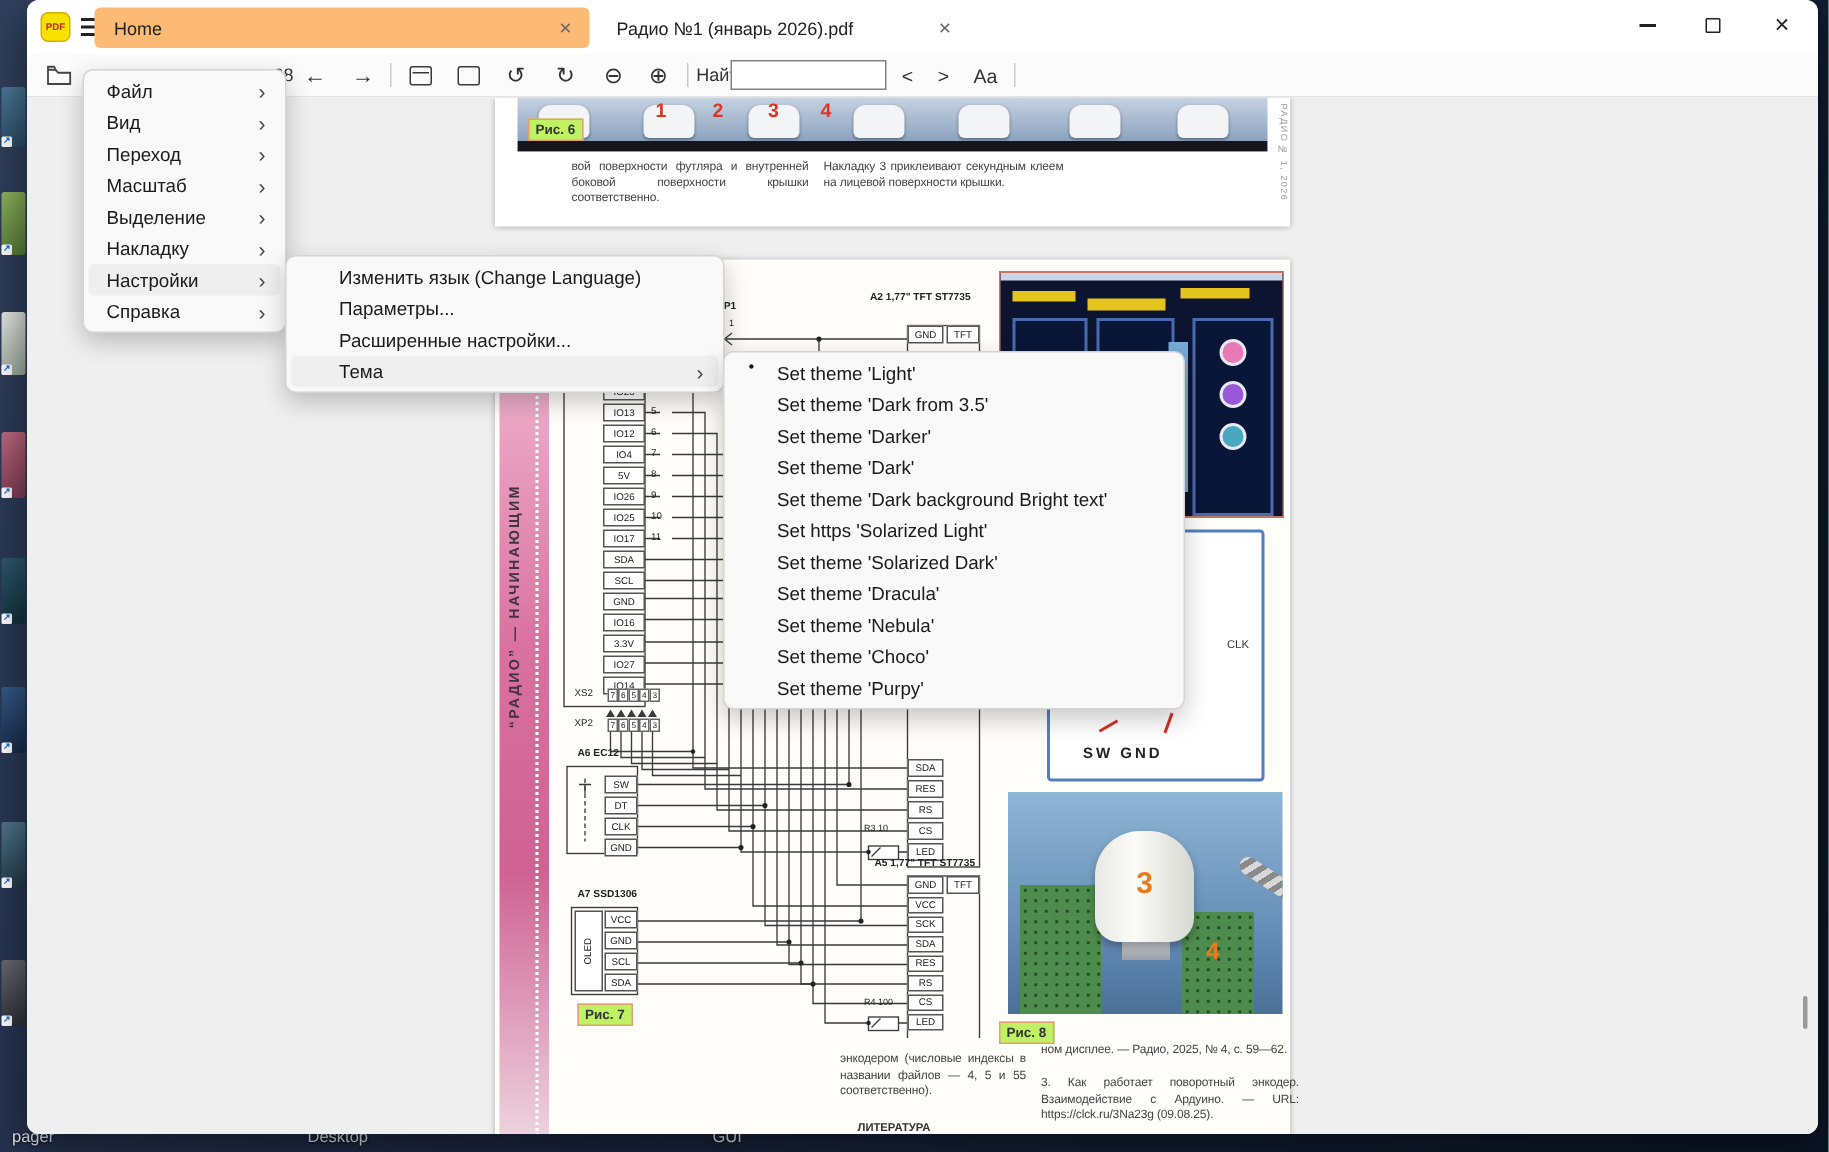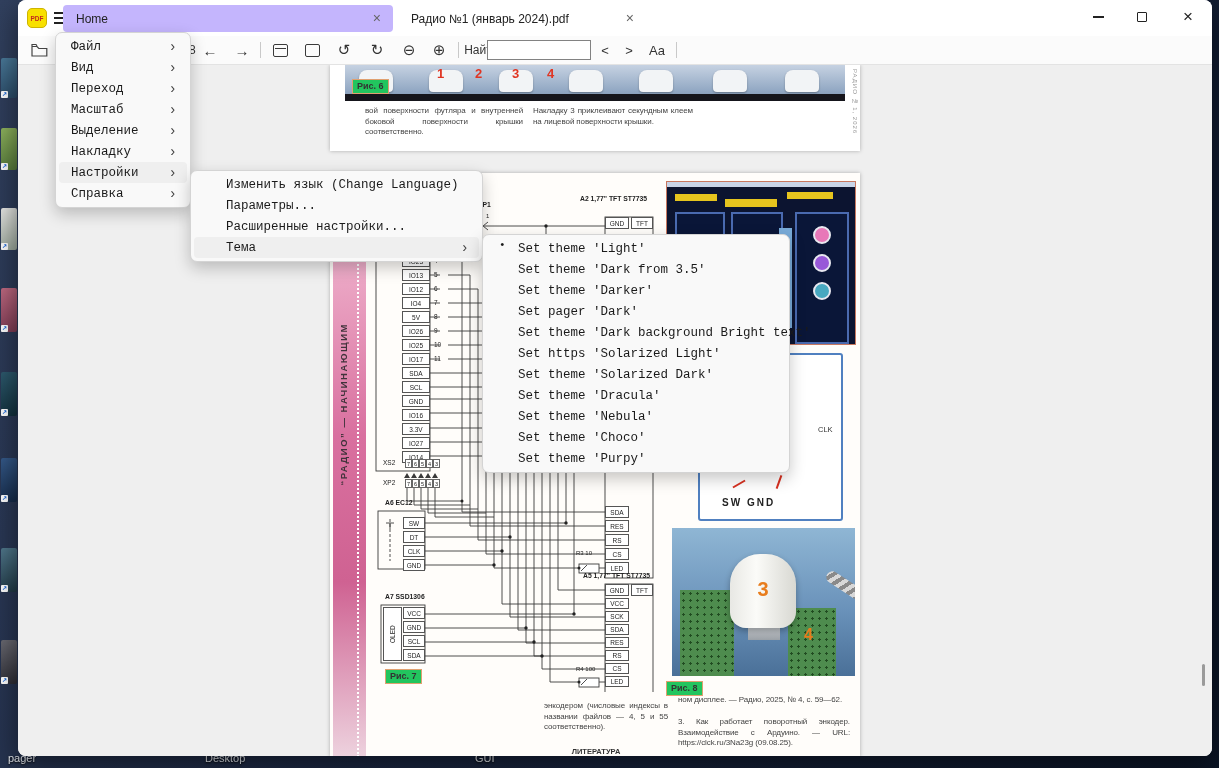--- a/index.html
+++ b/index.html
@@ -19,21 +19,21 @@
   .window { position:absolute; left:18px; top:0; width:1194px; height:756px; background:#fff;
     border-radius:8px; box-shadow:0 10px 30px rgba(0,0,0,.5); }
   
   .titlebar { position:absolute; left:0; top:0; right:0; height:36px; background:#fff; border-radius:8px 8px 0 0; }
   .app-logo { position:absolute; left:9px; top:8px; width:20px; height:20px; background:#f8e000;
     border:1px solid #cdb400; border-radius:5px; color:#c22a1e; font-size:6.5px; font-weight:bold;
     display:flex; align-items:center; justify-content:center; }
   .hamburger { position:absolute; left:36px; top:12px; width:16px; height:12px; cursor:pointer; }
   .hamburger i { display:block; height:2px; background:#222; margin-bottom:3px; }
   .tab { position:absolute; top:5px; height:27px; display:flex; align-items:center; font-size:12px; color:#222; }
-  .tab-home { left:45px; width:330px; background:#c4b5fd; border-radius:4px; padding-left:13px; }
+  .tab-home { left:45px; width:330px; background:#fdba74; border-radius:4px; padding-left:13px; }
   .tab-doc { left:382px; width:230px; padding-left:11px; }
   .tab-close { position:absolute; right:9px; top:5px; color:#666; font-size:14px; line-height:16px; }
   .win-btn { position:absolute; top:0; width:44px; height:34px; display:flex; align-items:center; justify-content:center; color:#222; }
   .wb-min span { display:block; width:11px; height:1.5px; background:#222; }
   .wb-max span { display:block; width:10px; height:10px; border:1.5px solid #222; border-radius:1px; }
   .wb-close { font-size:17px; font-weight:300; }
   
   .toolbar { position:absolute; left:0; top:36px; right:0; height:29px; background:#fbfbfb; border-bottom:1px solid #e3e3e3; }
   .tb { position:absolute; top:0; height:28px; display:flex; align-items:center; justify-content:center; color:#333; }
   .tb-sep { position:absolute; top:6px; width:1px; height:16px; background:#c9c9c9; }
@@ -45,22 +45,22 @@
   .canvas { position:absolute; left:0; top:65px; right:0; bottom:0; background:#efefef; overflow:hidden; border-radius:0 0 8px 8px; }
   .page { position:absolute; background:#fff; box-shadow:0 0 4px rgba(0,0,0,.28); }
   #page1 { left:312px; top:0; width:530px; height:86px; }
   #page2 { left:312px; top:108px; width:530px; height:584px; background:#fffdfa; }
   
   .photo-strip { position:absolute; left:15px; top:0; width:500px; height:36px;
      background:linear-gradient(180deg,#c6d2e2,#93a9c4 70%,#7c93ae); overflow:hidden; }
   .key { position:absolute; top:5px; width:34px; height:22px; background:#f2f4f6; border-radius:8px 8px 4px 4px; box-shadow:0 1px 2px rgba(0,0,0,.3); }
   .strip-digit { position:absolute; top:1px; color:#e03522; font-weight:bold; font-size:13px; }
   .strip-dark { position:absolute; left:0; right:0; bottom:0; height:7px; background:#15151b; }
-  .fig-label { position:absolute; border:1px solid #e0a070; background:#22c55e; color:#333; font-weight:bold; font-size:9px; padding:0px 4px; line-height:13px; }
-  .pcol { position:absolute; font-size:8px; line-height:10.5px; color:#444; text-align:justify; letter-spacing:-0.1px; }
+  .fig-label { position:absolute; border:1px solid #e0a070; background:#bef264; color:#333; font-weight:bold; font-size:9px; padding:0px 4px; line-height:13px; }
+  .pcol { position:absolute; font-size:8px; line-height:10.5px; color:#444; text-align:justify; letter-spacing:-0.1px;margin-left:16px; }
   .side-vert { position:absolute; right:2px; top:4px; writing-mode:vertical-rl; font-size:6px; color:#999; letter-spacing:1px; }
   
   .banner { position:absolute; left:3px; top:0; width:33px; height:584px;
      background:linear-gradient(180deg,#f6e4ec 0%, #eba6c4 18%, #d9709f 45%, #cf6292 70%, #edd2de 100%); overflow:hidden; }
   .banner-dots { position:absolute; left:24px; top:0; bottom:0; border-left:2px dotted #fff; }
   .banner-logo { position:absolute; left:4px; top:28px; writing-mode:vertical-rl; transform:rotate(180deg);
      color:#c23a78; font-weight:bold; font-size:10px; letter-spacing:1px; }
   .banner-text { position:absolute; left:5px; top:150px; writing-mode:vertical-rl; transform:rotate(180deg);
      color:#41333b; font-weight:bold; font-size:9.5px; letter-spacing:1.5px; }
   
@@ -101,27 +101,27 @@
      background:repeating-linear-gradient(115deg,#d8d8d8 0 4px,#8a8a8a 4px 8px); transform:rotate(33deg); }
   
   .lit-head { font-weight:bold; font-size:7.5px; color:#333; text-align:center; }
   
   .scroll-thumb { position:absolute; width:3px; border-radius:2px; background:#9a9a9a; }
   
   .menu { position:absolute; background:#f9f9f9; border:1px solid #d4d4d4; border-radius:7px;
      box-shadow:0 6px 16px rgba(0,0,0,.22); padding:3px 0; z-index:50; }
   .menu-item { display:flex; align-items:center; height:21px; margin:0 3px; padding:0 10px 0 12px;
      border-radius:4px; font-size:12.5px; color:#1a1a1a; position:relative; white-space:nowrap; }
-  .menu-pad .menu-item { padding-left:32px;font-family:Liberation Mono, monospace; }
+  .menu-pad .menu-item { padding-left:32px; }
   .menu-item.hl { background:#efefef; }
   .mi-bullet { position:absolute; left:13px; top:1px; font-size:11px; visibility:hidden; }
   .menu-item.sel .mi-bullet { visibility:visible; }
   .mi-arrow { margin-left:auto; color:#444; font-size:14px; visibility:hidden; }
   .menu-item.has-sub .mi-arrow { visibility:visible; }
-  #menu-main { left:37px; top:32px; width:136px;font-family:Liberation Mono, monospace; }
+  #menu-main { left:37px; top:46px; width:136px; }
   #menu-sub { left:172px; top:170px; width:293px; }
   #menu-theme { left:464px; top:234px; width:308px; }
 </style>
 </head>
 <body>
 
 <div class="desk-strip">
   <div class="desk-ico" style="top:58px;height:40px;background:linear-gradient(160deg,#4a7a9a,#2a4a66)">
       <span class="desk-badge">↗</span>
     </div>
@@ -158,21 +158,21 @@
     <div class="hamburger">
         <i></i>
         <i></i>
         <i></i>
       </div>
     <div class="tab tab-home">
       <span>Home</span>
       <span class="tab-close" style="right:12px">×</span>
     </div>
     <div class="tab tab-doc">
-      <span>Радио №1 (январь 2024).pdf</span>
+      <span>Радио №1 (январь 2026).pdf</span>
       <span class="tab-close" style="right:-4px">×</span>
     </div>
     <div class="win-btn wb-min" style="left:1058px">
         <span></span>
       </div>
     <div class="win-btn wb-max" style="left:1102px">
         <span></span>
       </div>
     <div class="win-btn wb-close" style="left:1148px">×</div>
   </div>
@@ -626,21 +626,21 @@
         </div>
 
         <div class="menu-item">
 
           <span class="mi-label">Set theme 'Darker'</span>
           <span class="mi-arrow">›</span>
         </div>
 
         <div class="menu-item">
 
-          <span class="mi-label">Set pager 'Dark'</span>
+          <span class="mi-label">Set theme 'Dark'</span>
           <span class="mi-arrow">›</span>
         </div>
 
         <div class="menu-item">
 
           <span class="mi-label">Set theme 'Dark background Bright text'</span>
           <span class="mi-arrow">›</span>
         </div>
 
         <div class="menu-item">

